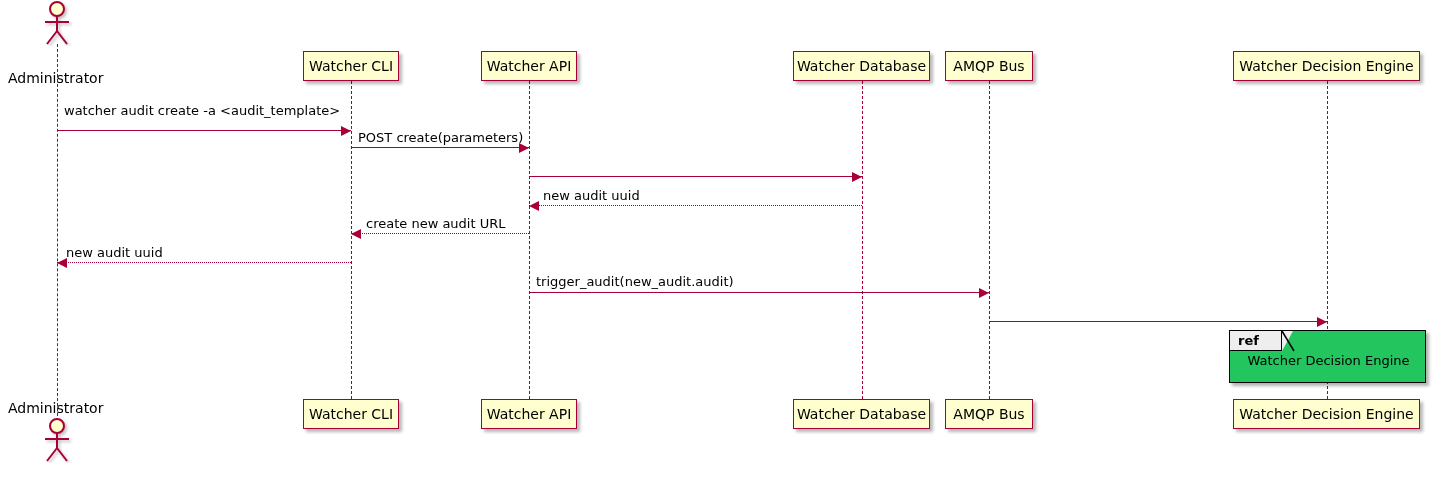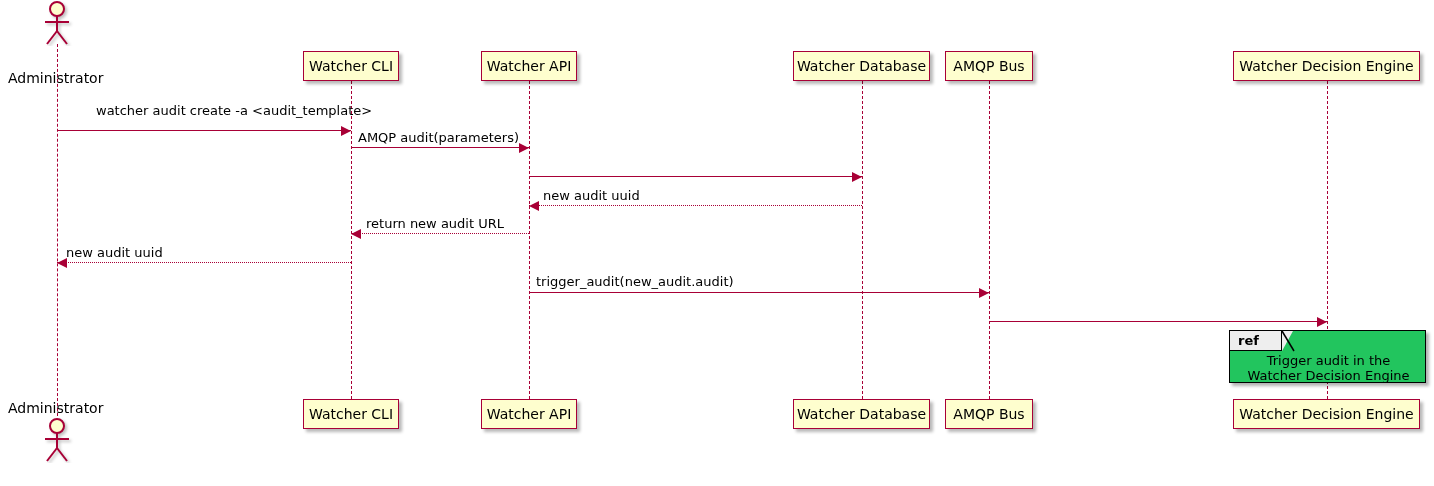--- a/index.html
+++ b/index.html
@@ -177,43 +177,43 @@
       <span>AMQP Bus</span>
     </div>
     <div class="participant" style="left: 1233px; top: 51px; width: 187px; height: 30px;">
       <span>Watcher Decision Engine</span>
     </div>
     <div class="participant" style="left: 1233px; top: 399px; width: 187px; height: 30px;">
       <span>Watcher Decision Engine</span>
     </div>
     <div class="msg-line" style="left: 57px; top: 130px; width: 294px;"></div>
     <div class="arrow-head right" style="left: 341px; top: 125.5px;"></div>
-    <div class="msg-label" style="left: 64px; top: 104px; margin-left: 32px;">watcher audit create -a &lt;audit_template&gt;</div>
+    <div class="msg-label" style="left: 64px; top: 104px;">watcher audit create -a &lt;audit_template&gt;</div>
     <div class="msg-line" style="left: 351px; top: 147px; width: 178px;"></div>
     <div class="arrow-head right" style="left: 519px; top: 142.5px;"></div>
-    <div class="msg-label" style="left: 358px; top: 131px;">AMQP audit(parameters)</div>
+    <div class="msg-label" style="left: 358px; top: 131px;">POST create(parameters)</div>
     <div class="msg-line" style="left: 529px; top: 176px; width: 333px;"></div>
     <div class="arrow-head right" style="left: 852px; top: 171.5px;"></div>
     <div class="msg-line dotted" style="left: 529px; top: 205px; width: 333px;"></div>
     <div class="arrow-head left" style="left: 529px; top: 200.5px;"></div>
     <div class="msg-label" style="left: 543px; top: 189px;">new audit uuid</div>
     <div class="msg-line dotted" style="left: 351px; top: 233px; width: 178px;"></div>
     <div class="arrow-head left" style="left: 351px; top: 228.5px;"></div>
-    <div class="msg-label" style="left: 366px; top: 217px;">return new audit URL</div>
+    <div class="msg-label" style="left: 366px; top: 217px;">create new audit URL</div>
     <div class="msg-line dotted" style="left: 57px; top: 262px; width: 294px;"></div>
     <div class="arrow-head left" style="left: 57px; top: 257.5px;"></div>
     <div class="msg-label" style="left: 66px; top: 246px;">new audit uuid</div>
     <div class="msg-line" style="left: 529px; top: 292px; width: 460px;"></div>
     <div class="arrow-head right" style="left: 979px; top: 287.5px;"></div>
     <div class="msg-label" style="left: 536px; top: 275px;">trigger_audit(new_audit.audit)</div>
     <div class="msg-line" style="left: 989px; top: 321px; width: 338px;"></div>
     <div class="arrow-head right" style="left: 1317px; top: 316.5px;"></div>
     <div class="ref-box" style="left: 1229px; top: 330px; width: 197px; height: 53px;">
       <div class="ref-tab" style="width: 52px;">
         <span>ref</span>
       </div>
       <div class="ref-tab-notch" style="left: 52px; top: 0px; border-top: 20px solid rgb(238, 238, 238); border-right: 11px solid transparent;"></div>
       <div style="position: absolute; left: 51px; top: -1px; width: 16px; height: 22px; overflow: hidden;"><svg width="16" height="22">
           <line x1="1" y1="1" x2="13" y2="21" stroke="#000000" stroke-width="1.5"></line>
         </svg></div>
-      <div class="ref-body" style="left: 0px; top: 22px; width: 197px;"><div>Trigger audit in the</div><div>Watcher Decision Engine</div></div>
+      <div class="ref-body" style="left: 0px; top: 22px; width: 197px;"><div>Watcher Decision Engine</div></div>
     </div>
   </div>
 
 </body></html>

